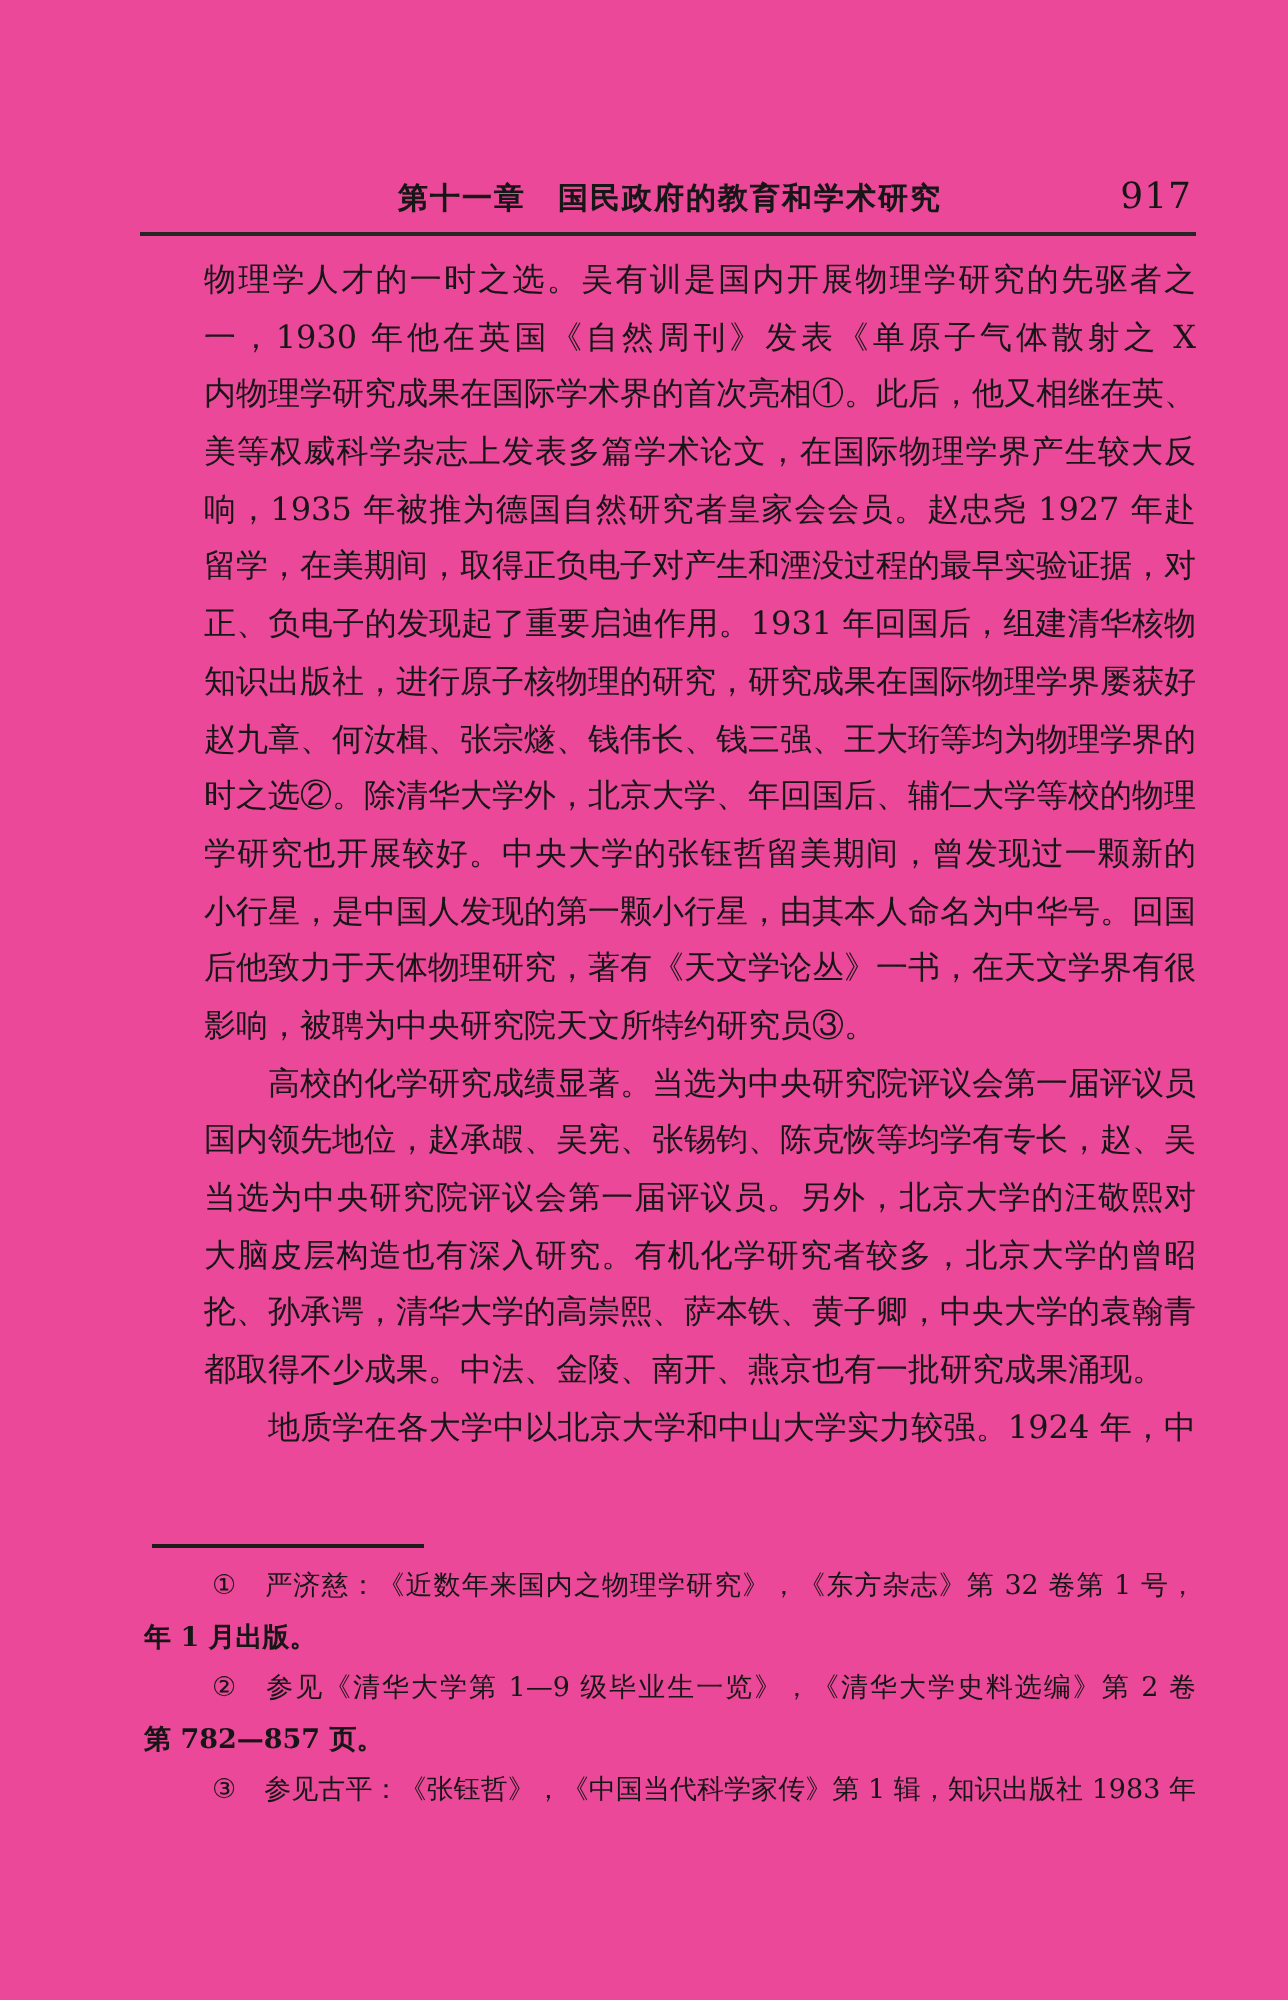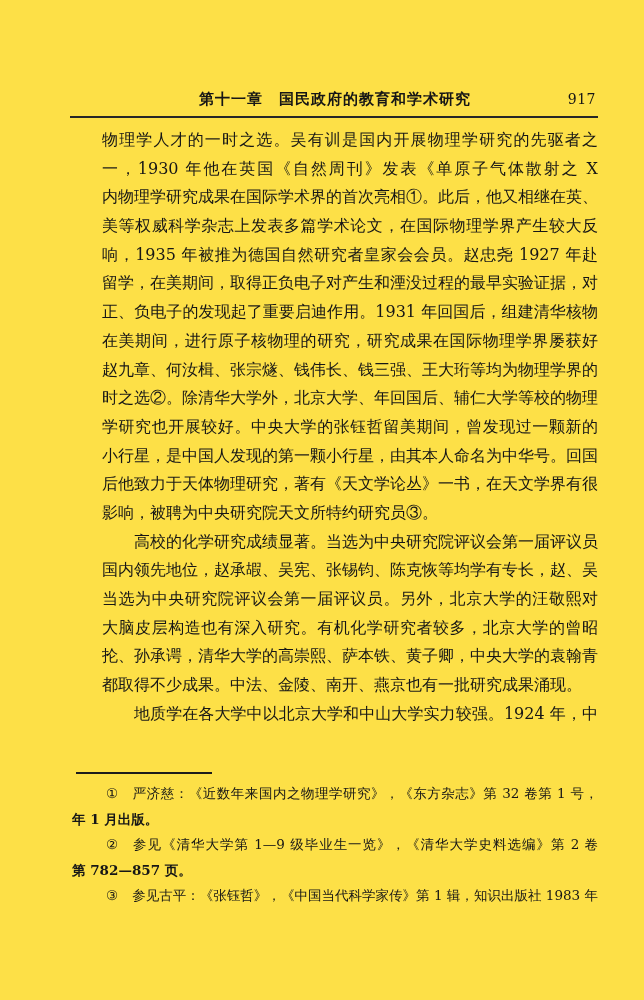--- a/index.html
+++ b/index.html
@@ -1,20 +1,20 @@
 <!DOCTYPE html>
 <html><head>
 <meta charset="utf-8">
 <style>
   html, body { margin: 0; padding: 0; background: #ffffff; }
   .page {
     position: relative;
     width: 644px;
     height: 1000px;
-    background: #fde047;
+    background: #ec4899;
     color: #161616;
     font-family: "DejaVu Serif", "Liberation Serif", serif;
     overflow: hidden;
   }
   
   .header {
     position: absolute;
     left: 72px;
     top: 89px;
     width: 526px;
@@ -25,21 +25,21 @@
     font-size: 15px;
     font-weight: 700;
     letter-spacing: 1px;
     line-height: 20px;
     white-space: nowrap;
   }
   .page-number {
     position: absolute;
     right: 2px;
     top: 0;
-    font-size: 14px;
+    font-size: 18px;
     font-weight: 400;
     line-height: 20px;
     letter-spacing: 0.5px;
   }
   .header-rule {
     position: absolute;
     left: 70px;
     top: 116px;
     width: 528px;
     height: 2px;
@@ -105,21 +105,21 @@
   <div class="header-rule"></div>
 
   <div class="body-text">
     <div class="line">物理学人才的一时之选。吴有训是国内开展物理学研究的先驱者之</div>
     <div class="line">一，1930 年他在英国《自然周刊》发表《单原子气体散射之 X 线》，为国</div>
     <div class="line">内物理学研究成果在国际学术界的首次亮相①。此后，他又相继在英、</div>
     <div class="line">美等权威科学杂志上发表多篇学术论文，在国际物理学界产生较大反</div>
     <div class="line">响，1935 年被推为德国自然研究者皇家会会员。赵忠尧 1927 年赴美</div>
     <div class="line">留学，在美期间，取得正负电子对产生和湮没过程的最早实验证据，对</div>
     <div class="line">正、负电子的发现起了重要启迪作用。1931 年回国后，组建清华核物</div>
-    <div class="line">在美期间，进行原子核物理的研究，研究成果在国际物理学界屡获好</div>
+    <div class="line">知识出版社，进行原子核物理的研究，研究成果在国际物理学界屡获好</div>
     <div class="line">赵九章、何汝楫、张宗燧、钱伟长、钱三强、王大珩等均为物理学界的一</div>
     <div class="line">时之选②。除清华大学外，北京大学、年回国后、辅仁大学等校的物理</div>
     <div class="line">学研究也开展较好。中央大学的张钰哲留美期间，曾发现过一颗新的</div>
     <div class="line">小行星，是中国人发现的第一颗小行星，由其本人命名为中华号。回国</div>
     <div class="line">后他致力于天体物理研究，著有《天文学论丛》一书，在天文学界有很大</div>
     <div class="line p-end">影响，被聘为中央研究院天文所特约研究员③。</div>
     <div class="line p-indent">高校的化学研究成绩显著。当选为中央研究院评议会第一届评议员</div>
     <div class="line">国内领先地位，赵承嘏、吴宪、张锡钧、陈克恢等均学有专长，赵、吴二人</div>
     <div class="line">当选为中央研究院评议会第一届评议员。另外，北京大学的汪敬熙对</div>
     <div class="line">大脑皮层构造也有深入研究。有机化学研究者较多，北京大学的曾昭</div>

